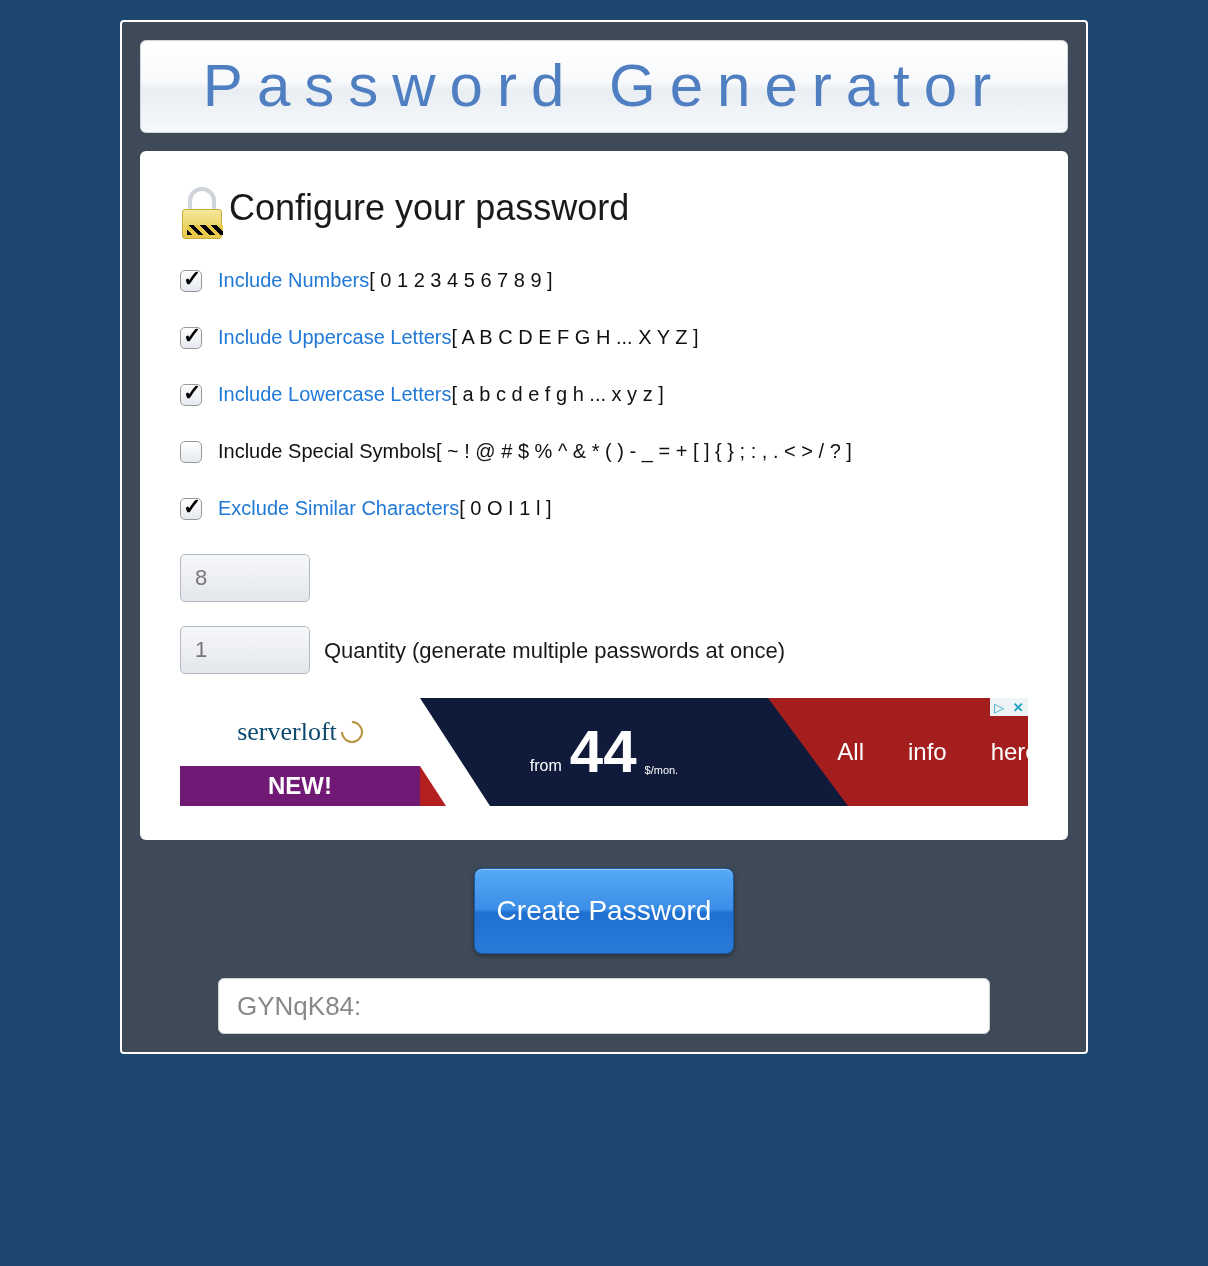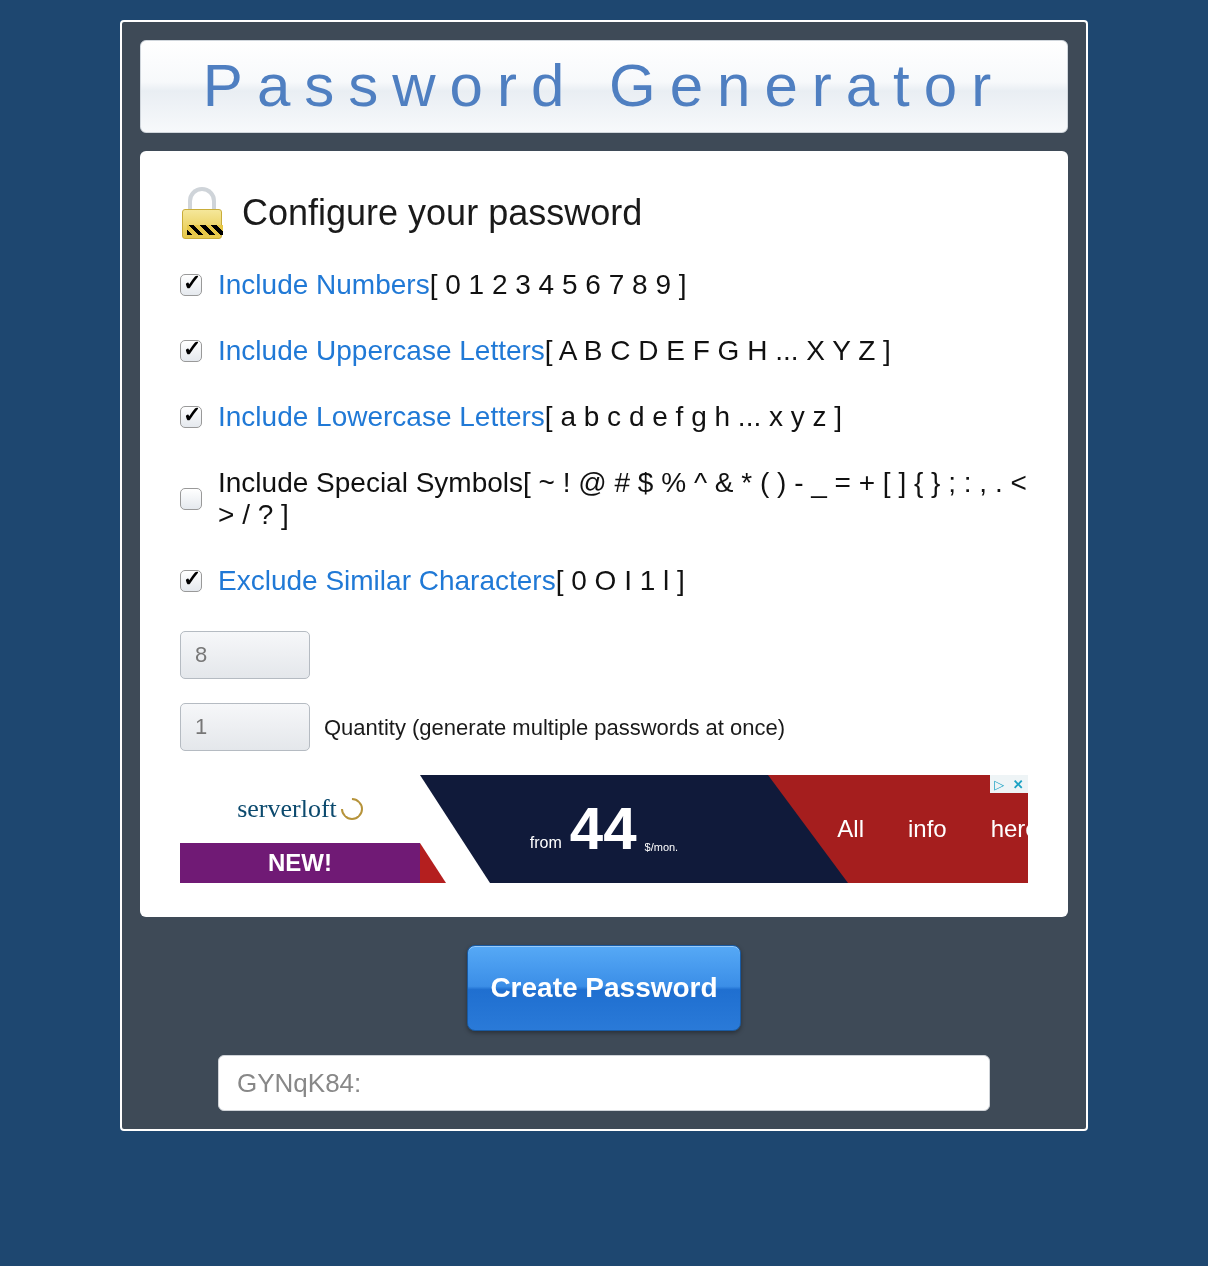--- a/index.html
+++ b/index.html
@@ -32,22 +32,22 @@
     font-family: Arial, Helvetica, sans-serif;
   }
   .config-panel {
     background: #ffffff;
     border-radius: 6px;
     padding: 36px 40px 34px 40px;
     margin-bottom: 28px;
   }
   .config-header {
     display: flex;
-    align-items: center;
-    gap: 18px;
+    align-items: flex-start;
+    gap: 5px;
     margin-bottom: 30px;
   }
   .lock-icon {
     width: 44px;
     height: 52px;
     position: relative;
     flex-shrink: 0;
   }
   .lock-shackle {
     width: 28px;
@@ -80,21 +80,21 @@
   }
   .config-header h2 {
     font-size: 36px;
     font-weight: 400;
     color: #1a1a1a;
   }
   .option-row {
     display: flex;
     align-items: center;
     margin-bottom: 34px;
-    font-size: 28px;
+    font-size: 20px;
   }
   .chk {
     width: 22px;
     height: 22px;
     border: 1px solid #999;
     border-radius: 5px;
     background: linear-gradient(to bottom, #ffffff, #e5e9ee);
     margin-right: 16px;
     position: relative;
     flex-shrink: 0;
@@ -254,21 +254,21 @@
   .ad-corner .x { color:#1ba2c4; font-weight:bold; }
 
   .action-area {
     text-align: center;
     margin-bottom: 24px;
   }
   .create-btn {
     display: inline-block;
     padding: 26px 22px;
     font-size: 28px;
-    font-weight: bold;
+    font-weight: normal;
     color: #fff;
     background: linear-gradient(to bottom, #56a9f6 0%, #3b8ee7 48%, #1f6fd0 52%, #2a7ad8 100%);
     border: 1px solid #185aa3;
     border-radius: 8px;
     cursor: pointer;
     box-shadow: 0 2px 4px rgba(0,0,0,0.35), inset 0 1px 0 rgba(255,255,255,0.4);
   }
   .result-row {
     padding: 0 78px;
     text-decoration: underline;

